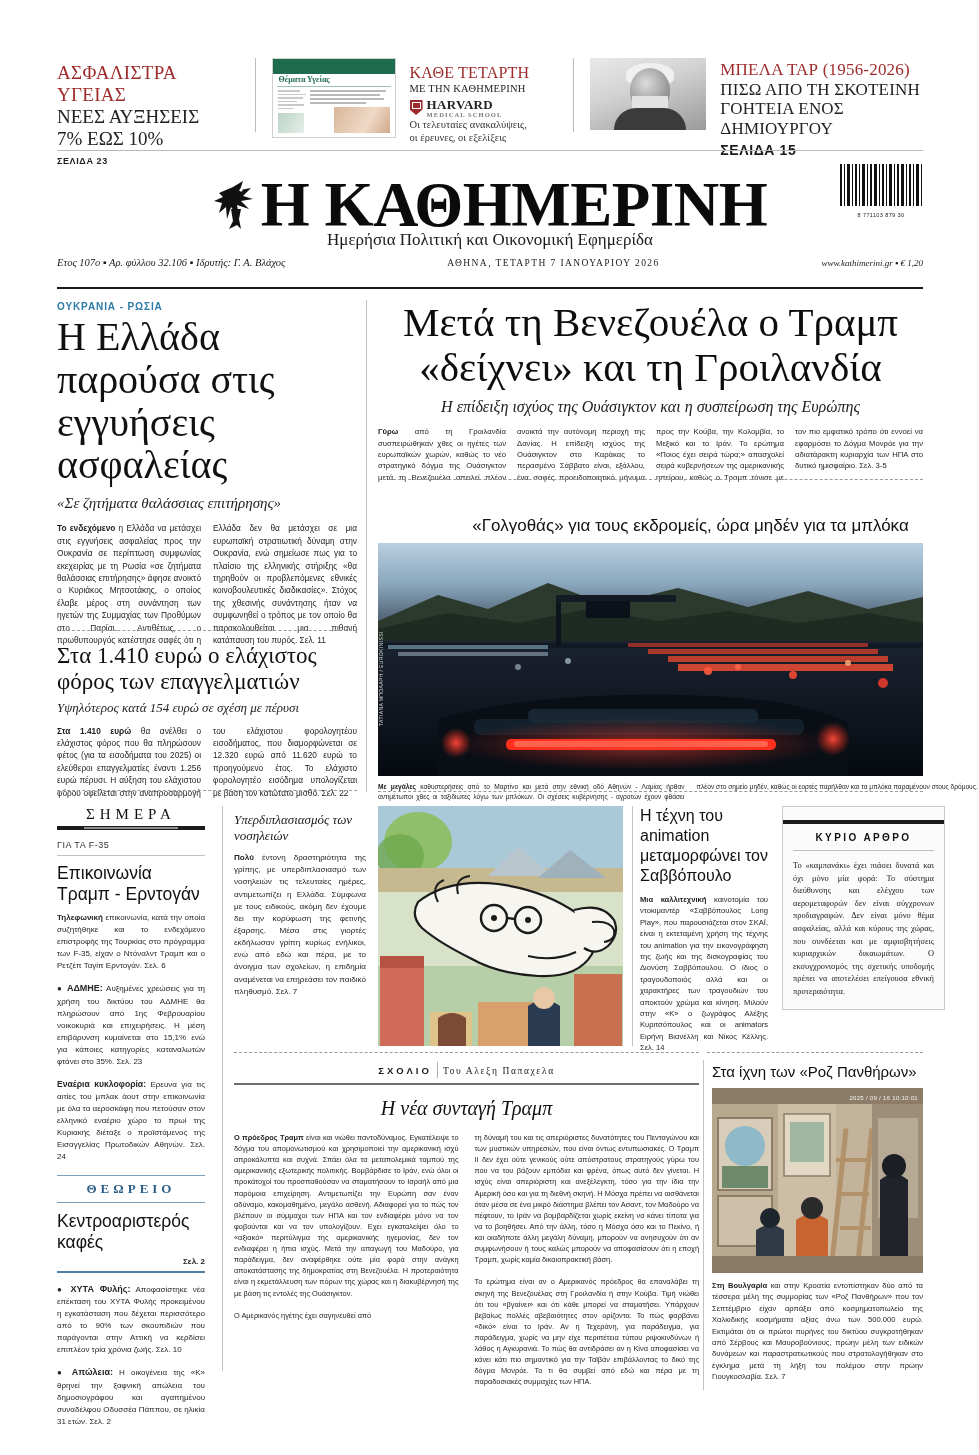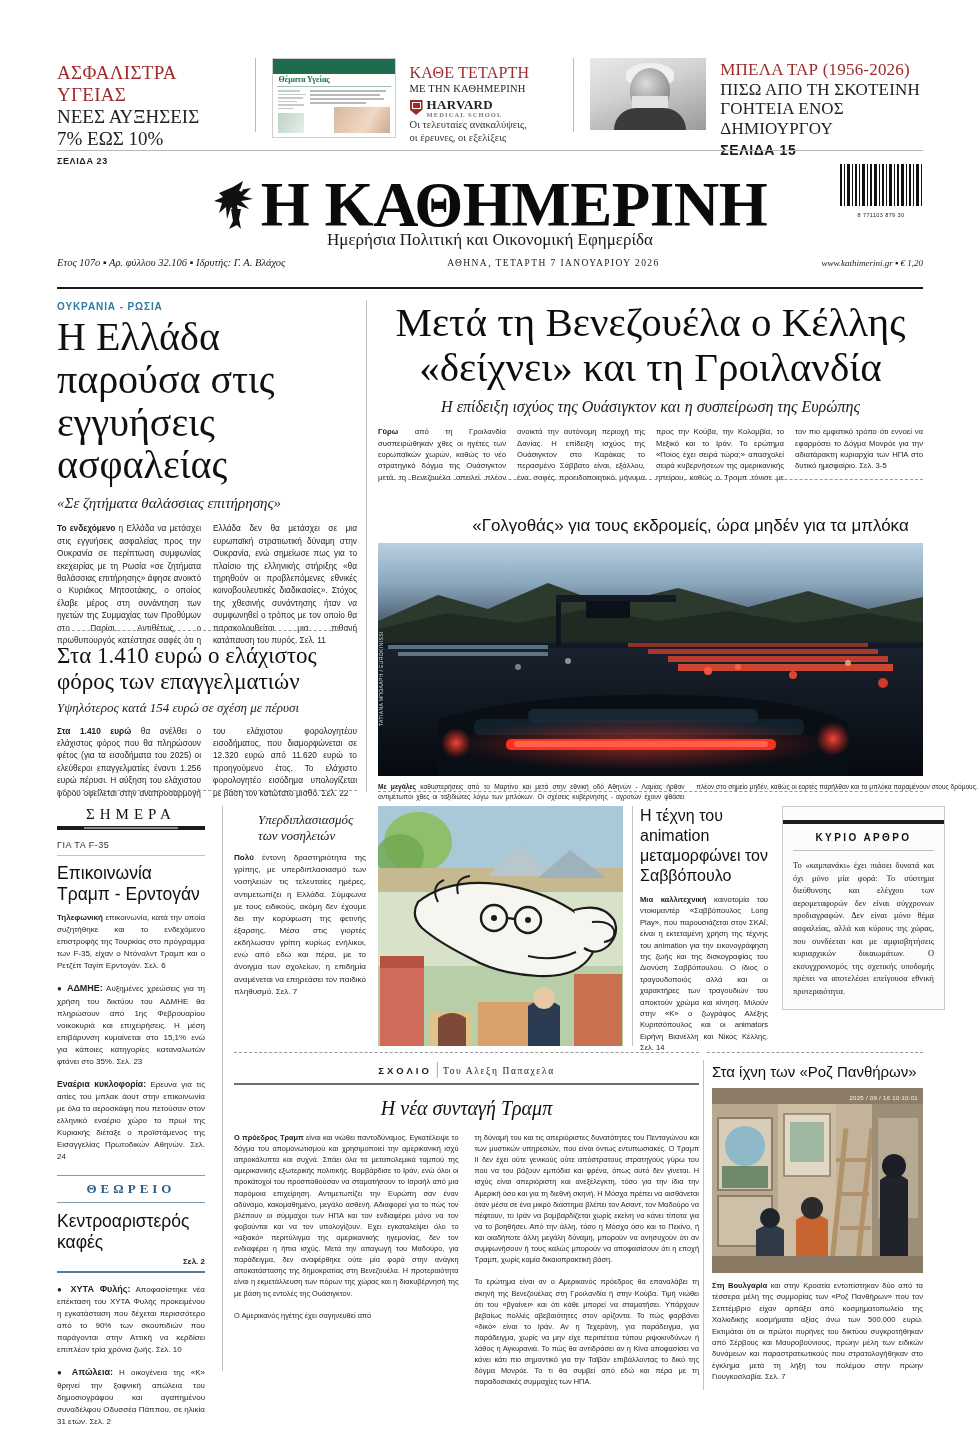--- a/index.html
+++ b/index.html
@@ -348,21 +348,21 @@
     <div class="sec-hl">Στα 1.410 ευρώ ο ελάχιστος φόρος των επαγγελματιών</div>
     <div class="sec-sub">Υψηλότερος κατά 154 ευρώ σε σχέση με πέρυσι</div>
     <div class="body-2col" style="margin-top:9px;">
       <b>Στα 1.410 ευρώ</b><span> θα ανέλθει ο ελάχιστος φόρος που θα πληρώσουν φέτος (για τα εισοδήματα του 2025) οι ελεύθεροι επαγγελματίες έναντι 1.256 ευρώ πέρυσι. Η αύξηση του ελάχιστου φόρου οφείλεται στην αναπροσαρμογή του ελάχιστου φορολογητέου εισοδήματος, που διαμορφώνεται σε 12.320 ευρώ από 11.620 ευρώ το προηγούμενο έτος. Το ελάχιστο φορολογητέο εισόδημα υπολογίζεται με βάση τον κατώτατο μισθό. Σελ. 22</span>
     </div>
   </div>
 
   <div class="dash-rule" style="position:absolute; left:57px; top:790px; width:300px;"></div>
 
   <div style="position:absolute; left:378px; top:300px; width:545px;">
-    <div class="main-hl">Μετά τη Βενεζουέλα ο Κέλλης</div>
+    <div class="main-hl">Μετά τη Βενεζουέλα ο Τραμπ</div>
     <div class="main-hl">«δείχνει» και τη Γροιλανδία</div>
     <div class="main-sub">Η επίδειξη ισχύος της Ουάσιγκτον και η συσπείρωση της Ευρώπης</div>
     <div class="body-4col" style="margin-top:10px;">
       <b>Γύρω</b><span> από τη Γροιλανδία συσπειρώθηκαν χθες οι ηγέτες των ευρωπαϊκών χωρών, καθώς το νέο στρατηγικό δόγμα της Ουάσιγκτον μετά τη Βενεζουέλα απειλεί πλέον ανοικτά την αυτόνομη περιοχή της Δανίας. Η επίδειξη ισχύος της Ουάσιγκτον στο Καράκας το περασμένο Σάββατο είναι, εξάλλου, ένα σαφές προειδοποιητικό μήνυμα προς την Κούβα, την Κολομβία, το Μεξικό και το Ιράν. Το ερώτημα «Ποιος έχει σειρά τώρα;» απασχολεί σειρά κυβερνήσεων της αμερικανικής ηπείρου, καθώς ο Τραμπ τόνισε με τον πιο εμφατικό τρόπο ότι εννοεί να εφαρμόσει το Δόγμα Μονρόε για την αδιατάρακτη κυριαρχία των ΗΠΑ στο δυτικό ημισφαίριο. Σελ. 3-5</span>
     </div>
   </div>
 
   <div class="dash-rule" style="position:absolute; left:378px; top:479px; width:545px;"></div>
 
   <div style="position:absolute; left:378px; top:476px; width:625px;margin-top:40px;">
@@ -473,21 +473,21 @@
 
     <div class="side-body" style="margin-top:10px;">
       <span>●</span>
       <b style="font-size:9px">Απώλεια:</b><span> Η οικογένεια της «Κ» θρηνεί την ξαφνική απώλεια του δημοσιογράφου και αγαπημένου συναδέλφου Οδυσσέα Πάππου, σε ηλικία 31 ετών. Σελ. 2</span>
     </div>
   </div>
 
   <div class="col-rule" style="left:222px; top:806px; height:565px;"></div>
 
   <div style="position:absolute; left:234px; top:806px; width:132px;">
-    <div style="font-size:13px; font-style:italic; margin-top:6px; line-height:1.2;margin-left:24px;">Υπερδιπλασιασμός των νοσηλειών</div>
+    <div style="font-size:13px; font-style:italic; margin-top:6px; line-height:1.2;">Υπερδιπλασιασμός των νοσηλειών</div>
     <div style="font-family:'Liberation Sans',sans-serif; font-size:8.1px; line-height:1.5; text-align:justify; margin-top:9px; color:#242424;">
       <b>Πολύ</b><span> έντονη δραστηριότητα της γρίπης, με υπερδιπλασιασμό των νοσηλειών τις τελευταίες ημέρες, αντιμετωπίζει η Ελλάδα. Σύμφωνα με τους ειδικούς, ακόμη δεν έχουμε δει την κορύφωση της φετινής έξαρσης. Μέσα στις γιορτές εκδήλωσαν γρίπη κυρίως ενήλικοι, ενώ από εδώ και πέρα, με το άνοιγμα των σχολείων, η επιδημία αναμένεται να επηρεάσει τον παιδικό πληθυσμό. Σελ. 7</span>
     </div>
   </div>
 
   <div class="illus" style="position:absolute; left:378px; top:806px; width:245px; height:240px;">
     <svg width="245" height="240" viewBox="0 0 245 240" preserveAspectRatio="none">
       <rect x="0" y="0" width="245" height="240" fill="#cfe0c3"></rect>
 
       <rect x="0" y="0" width="245" height="70" fill="#a9c8d8"></rect>

